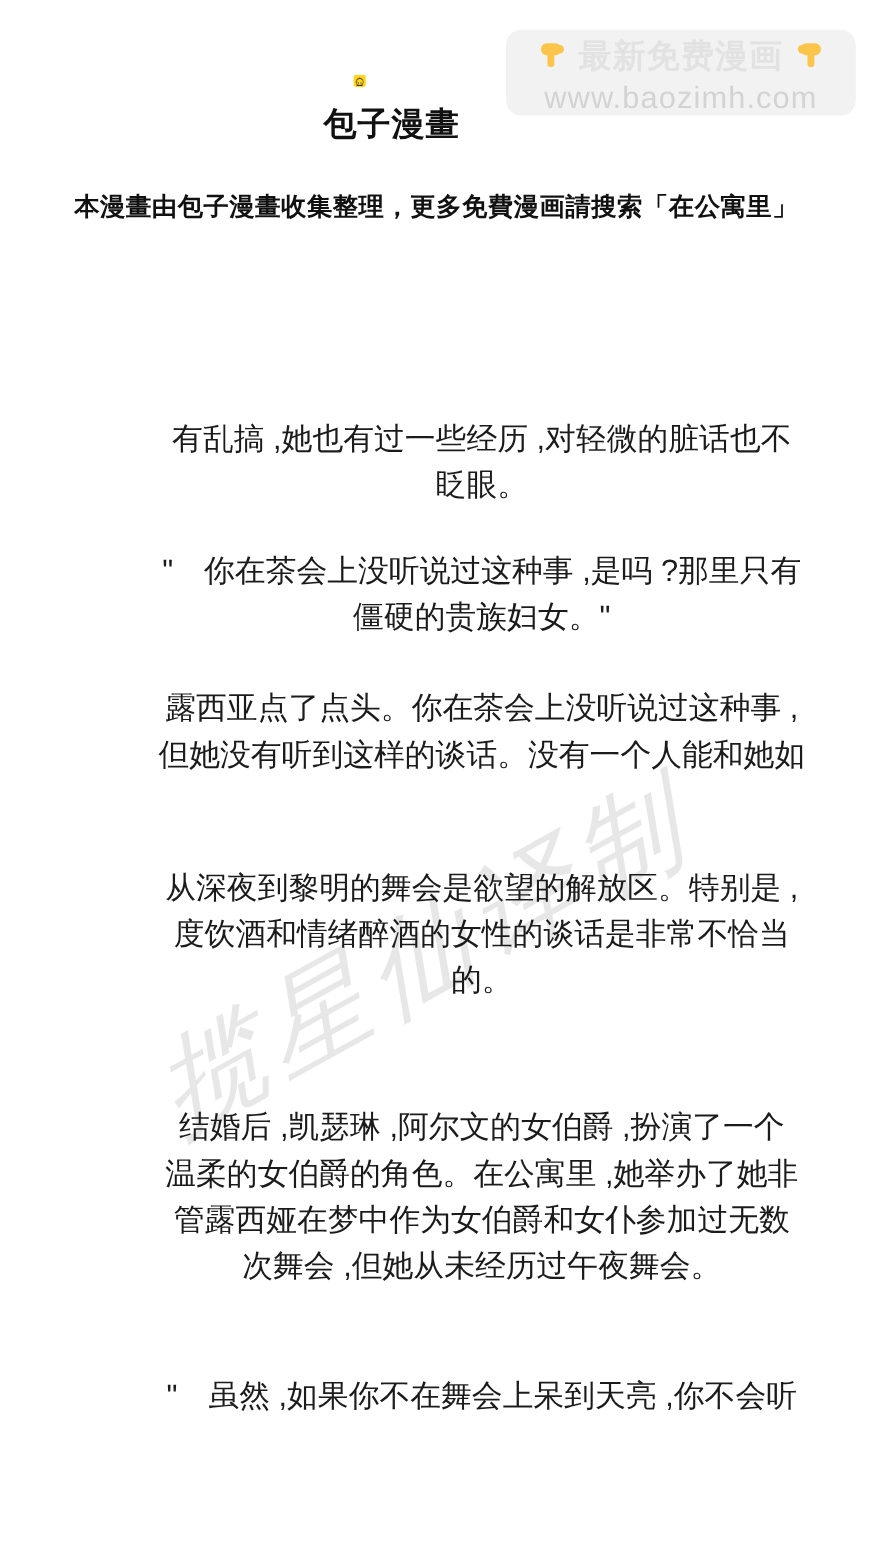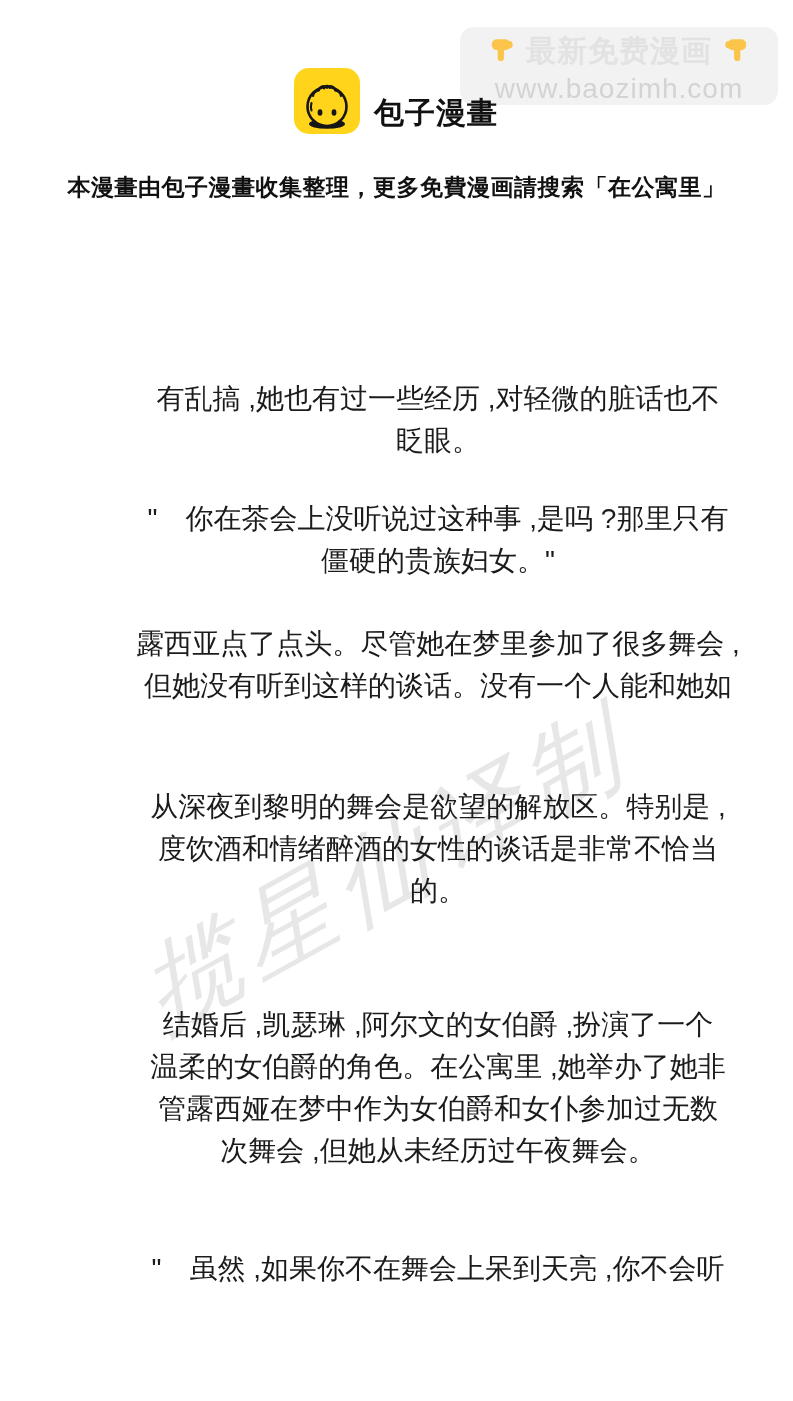--- a/index.html
+++ b/index.html
@@ -33,21 +33,21 @@
     margin-top:2px;
     text-align:center;
     font-size:28px;color:#d3d3d3;letter-spacing:1px;white-space:nowrap;
   }
   .hand-icon{width:30px;height:32px;flex:0 0 auto;}
   .hand-flip{transform:scaleX(-1);}
 
   
   .brand{
     position:absolute;left:294px;top:68px;height:66px;
-    display:flex;align-items:flex-end;gap:14px;z-index:2;
+    display:flex;align-items:flex-start;gap:14px;z-index:2;flex-direction:column;
   }
   .logo-svg{width:66px;height:66px;display:block;}
   .brand-name{
     font-size:30px;font-weight:bold;color:#111;letter-spacing:1px;white-space:nowrap;
   }
 
   
   .notice{
     position:absolute;left:0;top:172px;width:100%;
     text-align:center;
@@ -126,21 +126,21 @@
     <span class="line">有乱搞 ,她也有过一些经历 ,对轻微的脏话也不</span>
     <span class="line">眨眼。</span>
   </p>
 
   <p class="para p2">
     <span class="line">"　你在茶会上没听说过这种事 ,是吗 ?那里只有</span>
     <span class="line">僵硬的贵族妇女。"</span>
   </p>
 
   <p class="para p3">
-    <span class="line">露西亚点了点头。尽管她在梦里参加了很多舞会 ,</span>
+    <span class="line">露西亚点了点头。你在茶会上没听说过这种事 ,</span>
     <span class="line">但她没有听到这样的谈话。没有一个人能和她如</span>
   </p>
 
   <p class="para p4">
     <span class="line">从深夜到黎明的舞会是欲望的解放区。特别是 ,</span>
     <span class="line">度饮酒和情绪醉酒的女性的谈话是非常不恰当</span>
     <span class="line">的。</span>
   </p>
 
   <p class="para p5">

